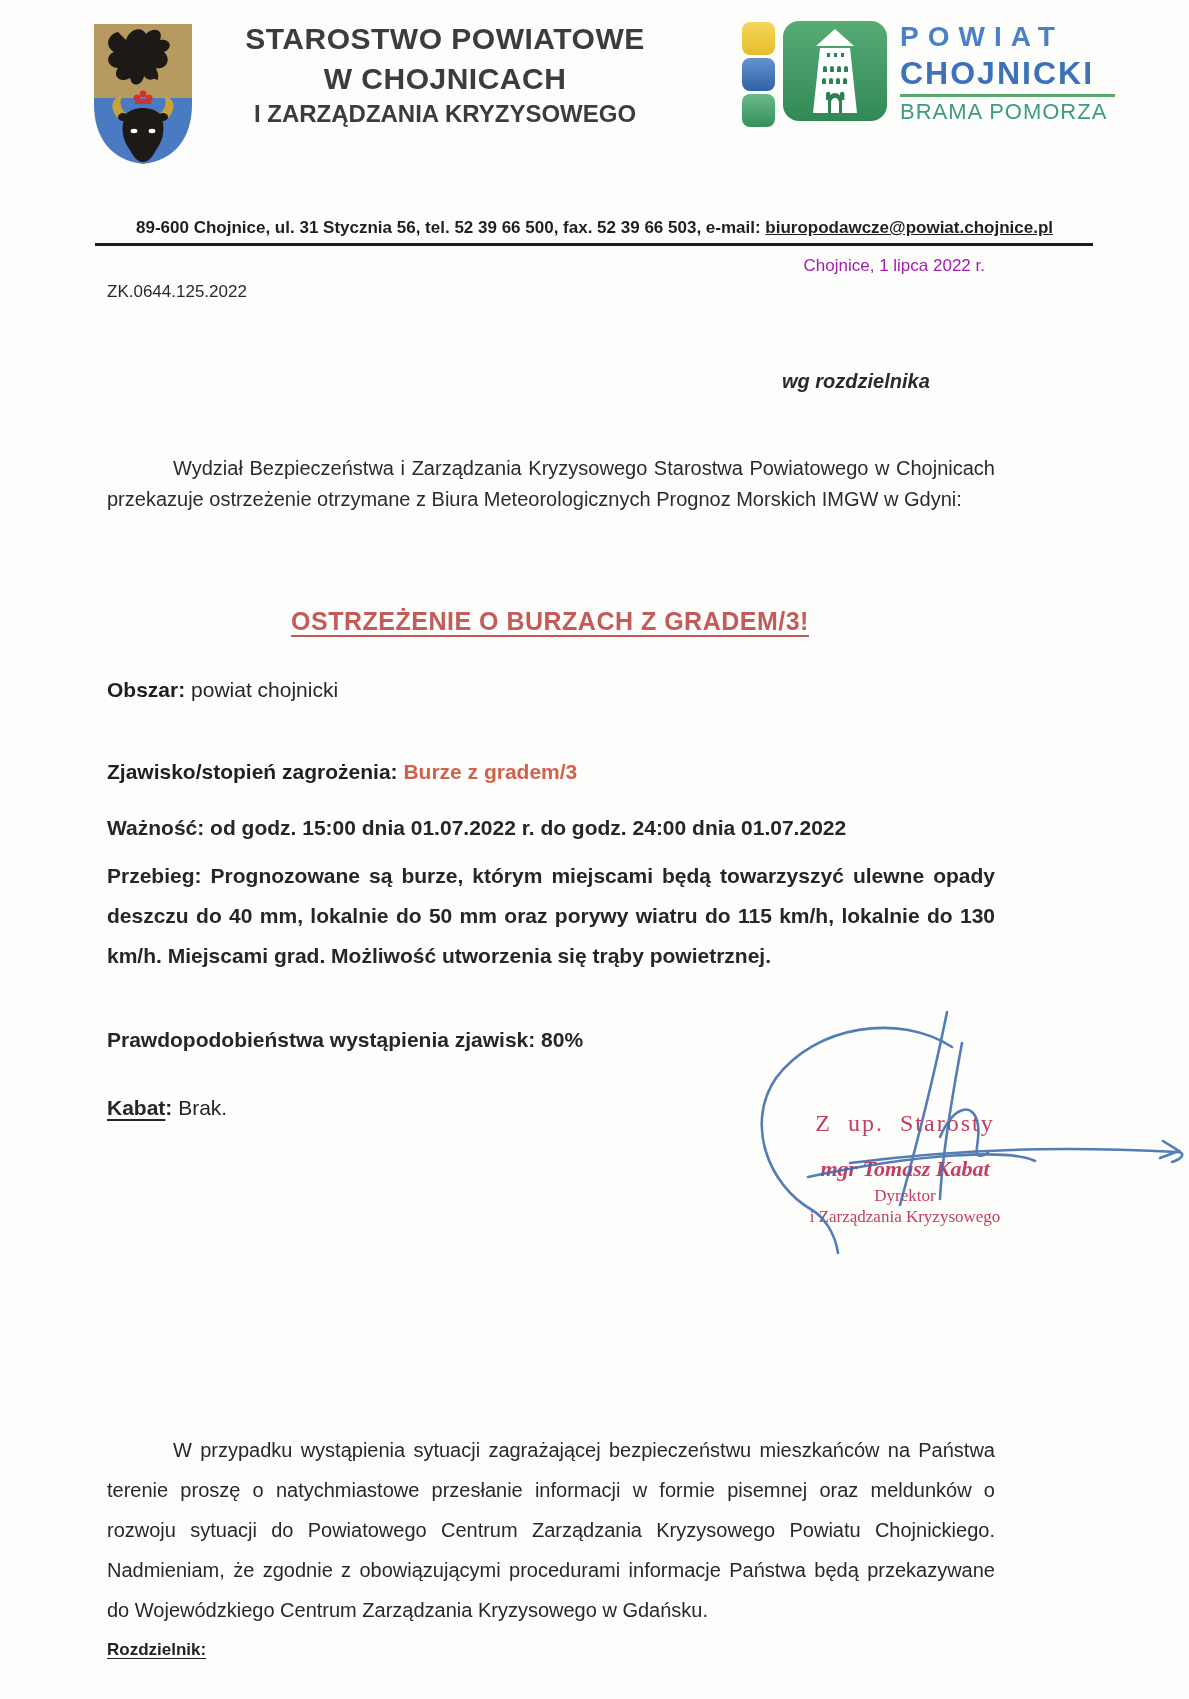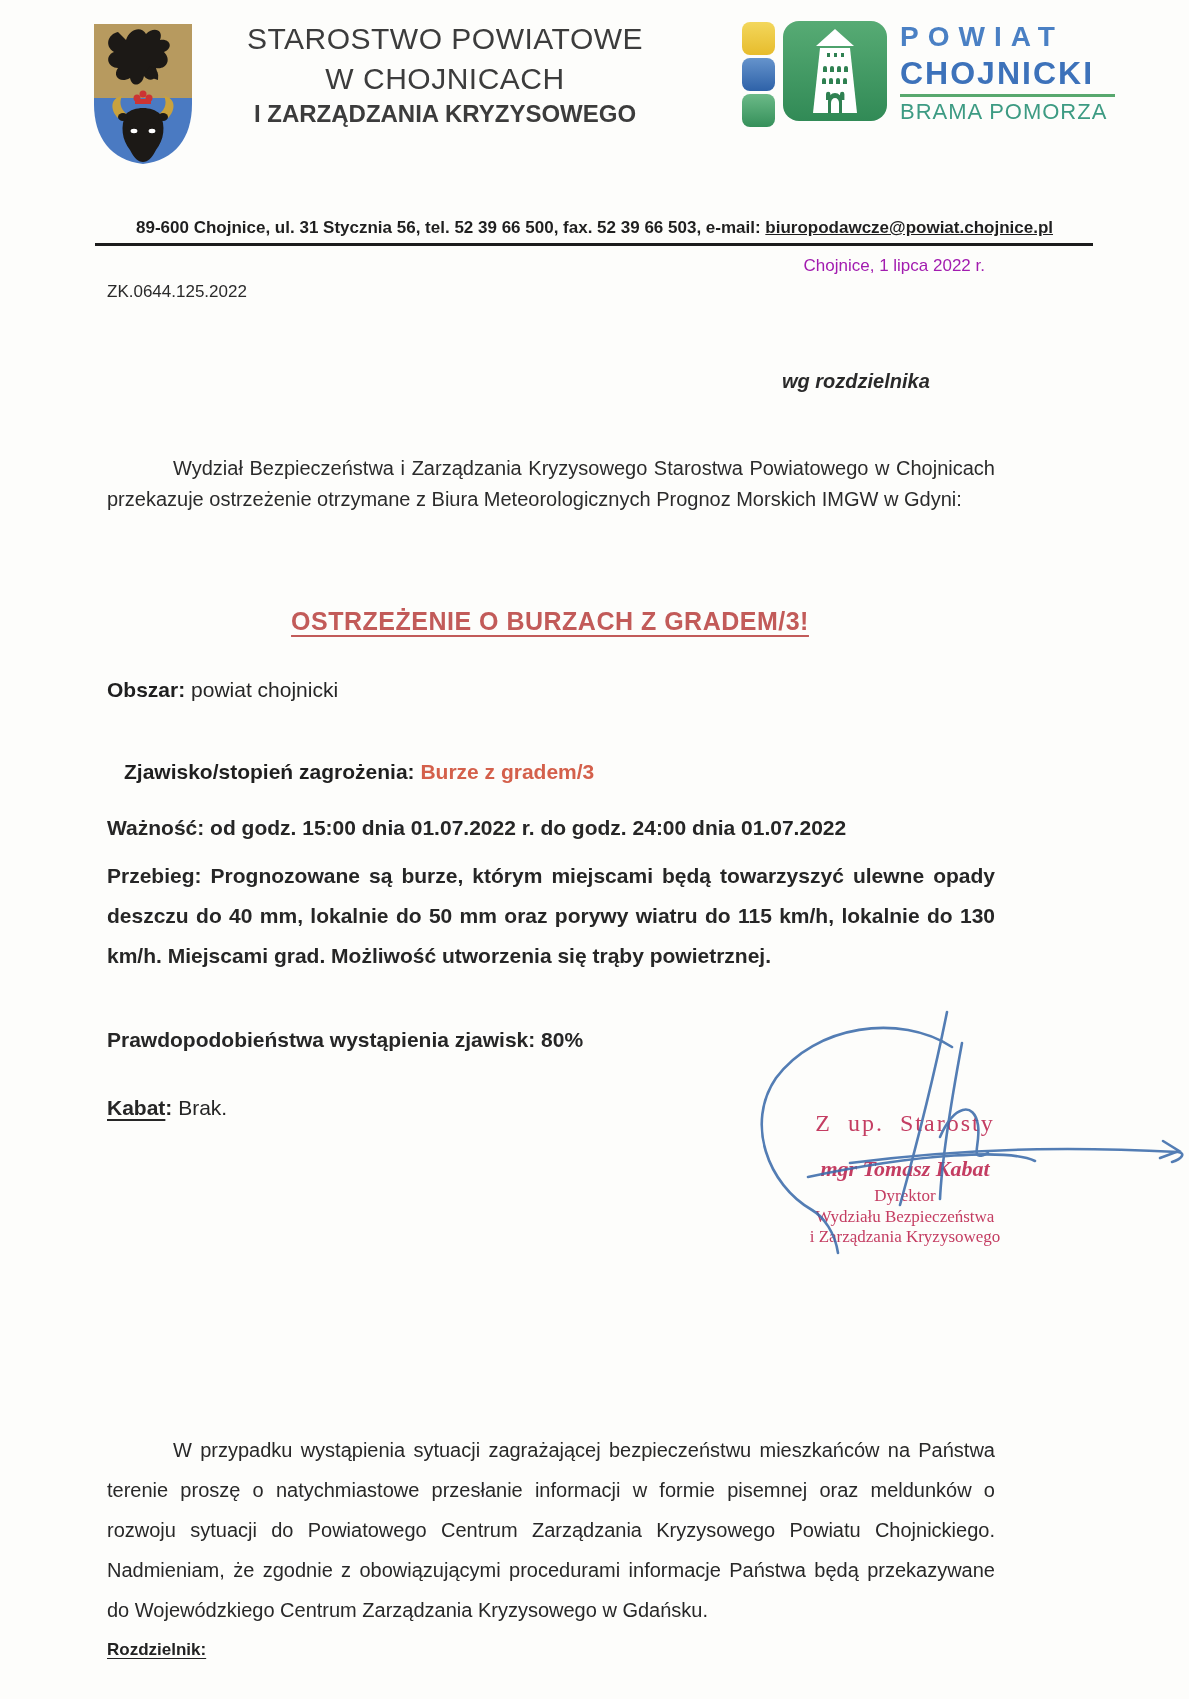--- a/index.html
+++ b/index.html
@@ -4,21 +4,21 @@
 <style>
   html,body{margin:0;padding:0;background:#e8e8e8;}
   .page{
     position:relative;width:1189px;height:1699px;margin:0 auto;
     background:#fdfdfb;overflow:hidden;
     font-family:"Liberation Sans",sans-serif;color:#2d2d2d;
   }
   .abs{position:absolute;}
   
   .office-block{left:235px;top:20px;width:420px;text-align:center;color:#3c3c3c;}
-  .office-l1,.office-l2{font-size:30px;font-weight:normal;line-height:38px;letter-spacing:.5px;}
+  .office-l1,.office-l2{font-size:30px;font-weight:bold;line-height:38px;letter-spacing:.5px;}
   .office-l2{margin-top:2px;}
   .dept-l1{margin-top:28px;}
   .dept-l1,.dept-l2{font-size:24px;font-weight:bold;line-height:32px;}
   
   .logo-squares{left:742px;top:22px;}
   .sq{width:33px;height:33px;border-radius:8px;margin-bottom:3px;}
   .sq-yellow{background:linear-gradient(#f3d75c,#e7bc2c);}
   .sq-blue{background:linear-gradient(#6593cc,#2e62a8);}
   .sq-green{background:linear-gradient(#6cba88,#35905a);}
   .logo-big{left:782px;top:20px;}
@@ -34,21 +34,21 @@
   .place-date{right:204px;top:256px;font-size:17px;color:#a21caf;}
   .case-number{left:107px;top:282px;font-size:17px;color:#2a2a2a;}
   .addressee-note{left:782px;top:370px;font-size:20px;font-weight:bold;font-style:italic;color:#2a2a2a;}
   
   .intro{left:107px;top:453px;width:888px;font-size:20px;line-height:31px;text-align:justify;text-indent:66px;color:#2b2b2b;}
   .warning-title{left:110px;top:607px;width:880px;text-align:center;font-size:25px;font-weight:bold;
     color:#c25b59;text-decoration:underline;text-decoration-thickness:2px;text-underline-offset:5px;letter-spacing:.5px;}
   .field{font-size:21px;color:#262626;}
   .field b{color:#1f1f1f;}
   .area-line{left:107px;top:678px;}
-  .phenomenon-line{left:124px;top:760px;}
+  .phenomenon-line{left:107px;top:760px;}
   .phenomenon-value{color:#d4604b;font-weight:bold;}
   .validity-line{left:107px;top:816px;font-weight:bold;}
   .course-para{left:107px;top:856px;width:888px;font-size:21px;line-height:40px;font-weight:bold;text-align:justify;color:#262626;}
   .probability-line{left:107px;top:1028px;font-weight:bold;}
   .remarks-line{left:107px;top:1096px;}
   .remarks-label{font-weight:bold;text-decoration:underline;text-underline-offset:4px;}
   
   .stamp{left:700px;top:1108px;width:410px;text-align:center;color:#c43d62;
     font-family:"Liberation Serif",serif;}
   .stamp-authority{font-size:24px;letter-spacing:2px;word-spacing:8px;line-height:30px;}
@@ -163,21 +163,20 @@
   <div class="abs course-para"><span>Przebieg: </span><span>Prognozowane są burze, którym miejscami będą towarzyszyć ulewne opady deszczu do 40 mm, lokalnie do 50 mm oraz porywy wiatru do 115 km/h, lokalnie do 130 km/h. Miejscami grad. Możliwość utworzenia się trąby powietrznej.</span></div>
 
   <div class="abs field probability-line"><span>Prawdopodobieństwa wystąpienia zjawisk</span><span>: 80%</span></div>
 
   <div class="abs field remarks-line"><span class="remarks-label">Kabat</span><b>:</b><span> Brak.</span></div>
 
   <div class="abs stamp">
     <div class="stamp-authority">Z up. Starosty</div>
     <div class="stamp-name">mgr Tomasz Kabat</div>
     <div class="stamp-position">Dyrektor</div>
-    <div class="stamp-dept">Wydziału Bezpieczeństwa</div>
     <div class="stamp-dept">i Zarządzania Kryzysowego</div>
   </div>
 
   <svg class="abs signature-svg" width="489" height="280" viewBox="0 0 489 280" fill="none" stroke="#3c6cab" stroke-width="2.6" stroke-linecap="round" opacity="0.88">
     <path d="M252,62 C200,28 115,40 76,93 C45,138 68,200 112,225 C124,232 135,248 138,268"></path>
     <path d="M247,27 C236,82 216,162 200,220"></path>
     <path d="M262,58 C252,112 242,172 240,214"></path>
     <path d="M240,152 C254,120 274,116 278,140 C281,160 268,178 288,168"></path>
     <path d="M108,192 C220,168 310,164 335,176"></path>
     <path d="M150,178 C290,160 400,163 478,167 C486,168 482,174 472,177"></path>

